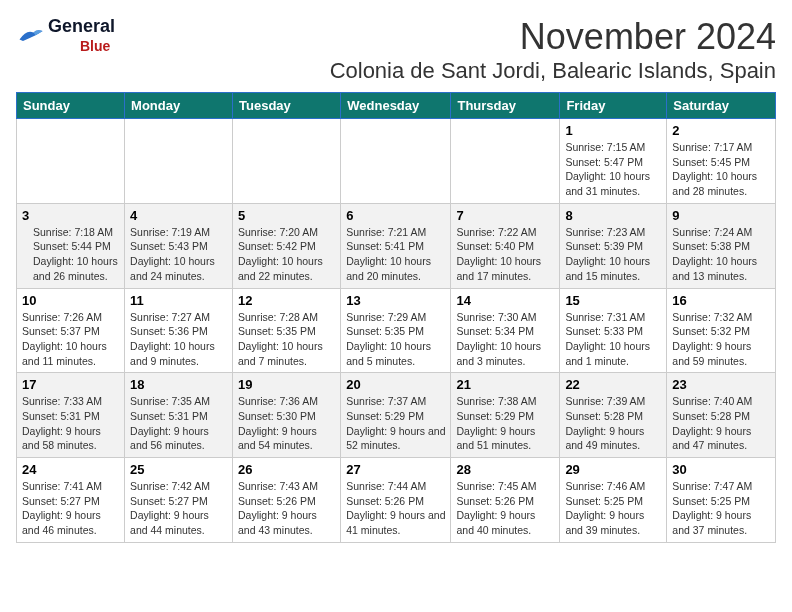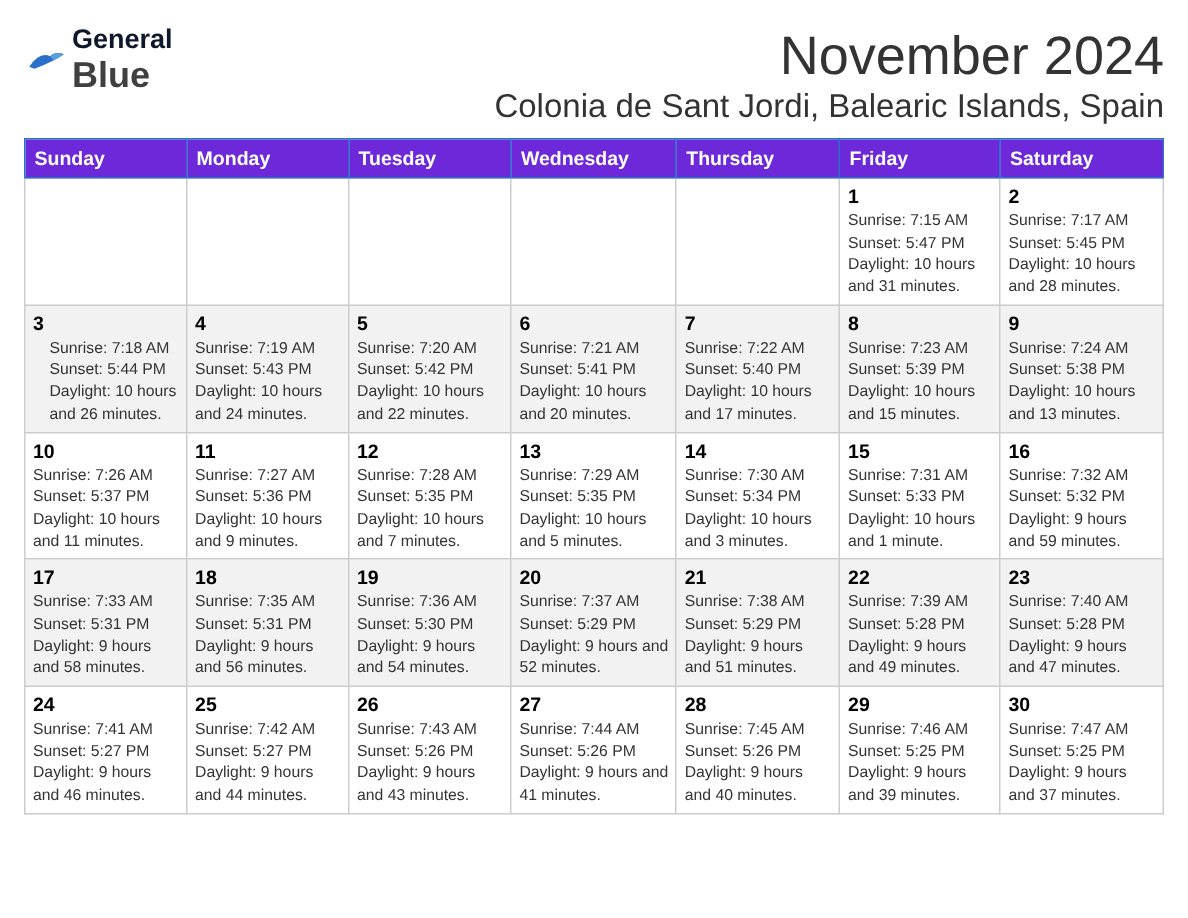--- a/index.html
+++ b/index.html
@@ -27,21 +27,21 @@
     }
     .title-area { text-align: right; }
     .month-title { font-size: 36px; color: #333; font-weight: normal; }
     .location-title { font-size: 22px; color: #333; }
     .calendar {
       width: 100%;
       border-collapse: collapse;
       font-size: 11px;
     }
     .calendar th {
-      background: #6d28d9;
+      background: #0f766e;
       color: #fff;
       text-align: left;
       padding: 5px 6px;
       font-size: 13px;
       font-weight: bold;
       border: 1px solid #2a6fca;
     }
     .calendar td {
       border: 1px solid #ccc;
       vertical-align: top;
@@ -72,21 +72,21 @@
 <body>
 
 <div class="header-area">
   <div class="logo">
     <svg class="logo-bird" viewBox="0 0 40 30" xmlns="http://www.w3.org/2000/svg">
       <path d="M5,20 Q15,5 25,10 Q30,5 38,8 Q32,12 28,14 Q20,18 10,22 Z" fill="#2a6fca"></path>
       <path d="M25,10 Q30,5 38,8 Q32,12 28,14 Z" fill="#5a9ee0"></path>
     </svg>
     <div>
       <span style="font-size:18px;font-weight:bold;color:#0f172a;">General</span><br>
-      <span style="font-size:24px;font-weight:bold;color:#404040;">Blue</span>
+      <span style="font-size:14px;font-weight:bold;color:#b91c1c;margin-left:32px;">Blue</span>
     </div>
   </div>
   <div class="title-area">
     <div class="month-title">November 2024</div>
     <div class="location-title">Colonia de Sant Jordi, Balearic Islands, Spain</div>
   </div>
 </div>
 
 <table class="calendar">
   <thead>

